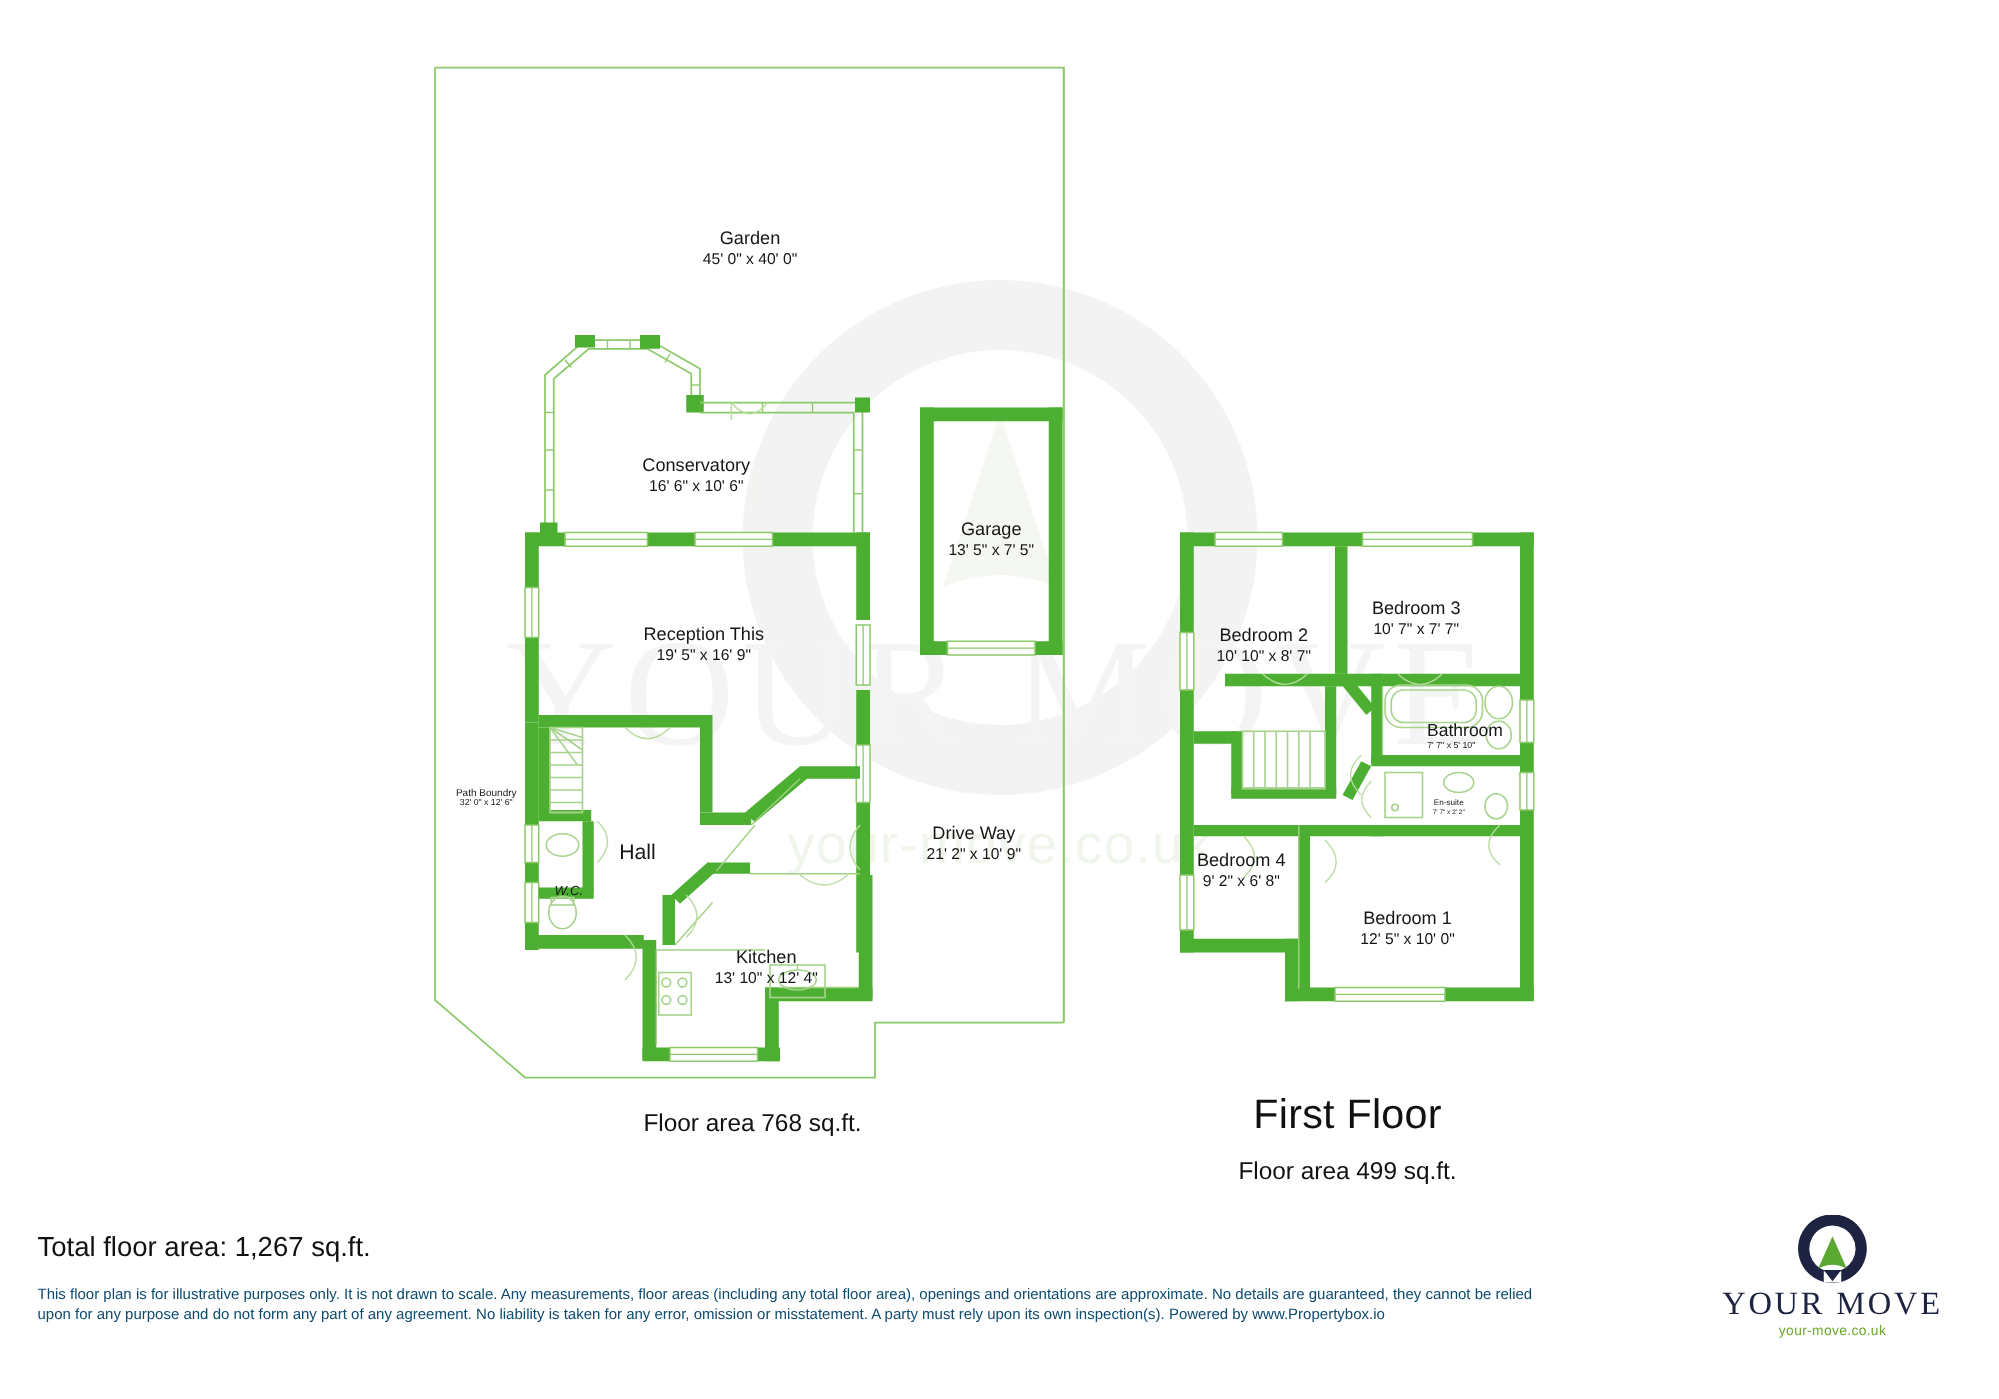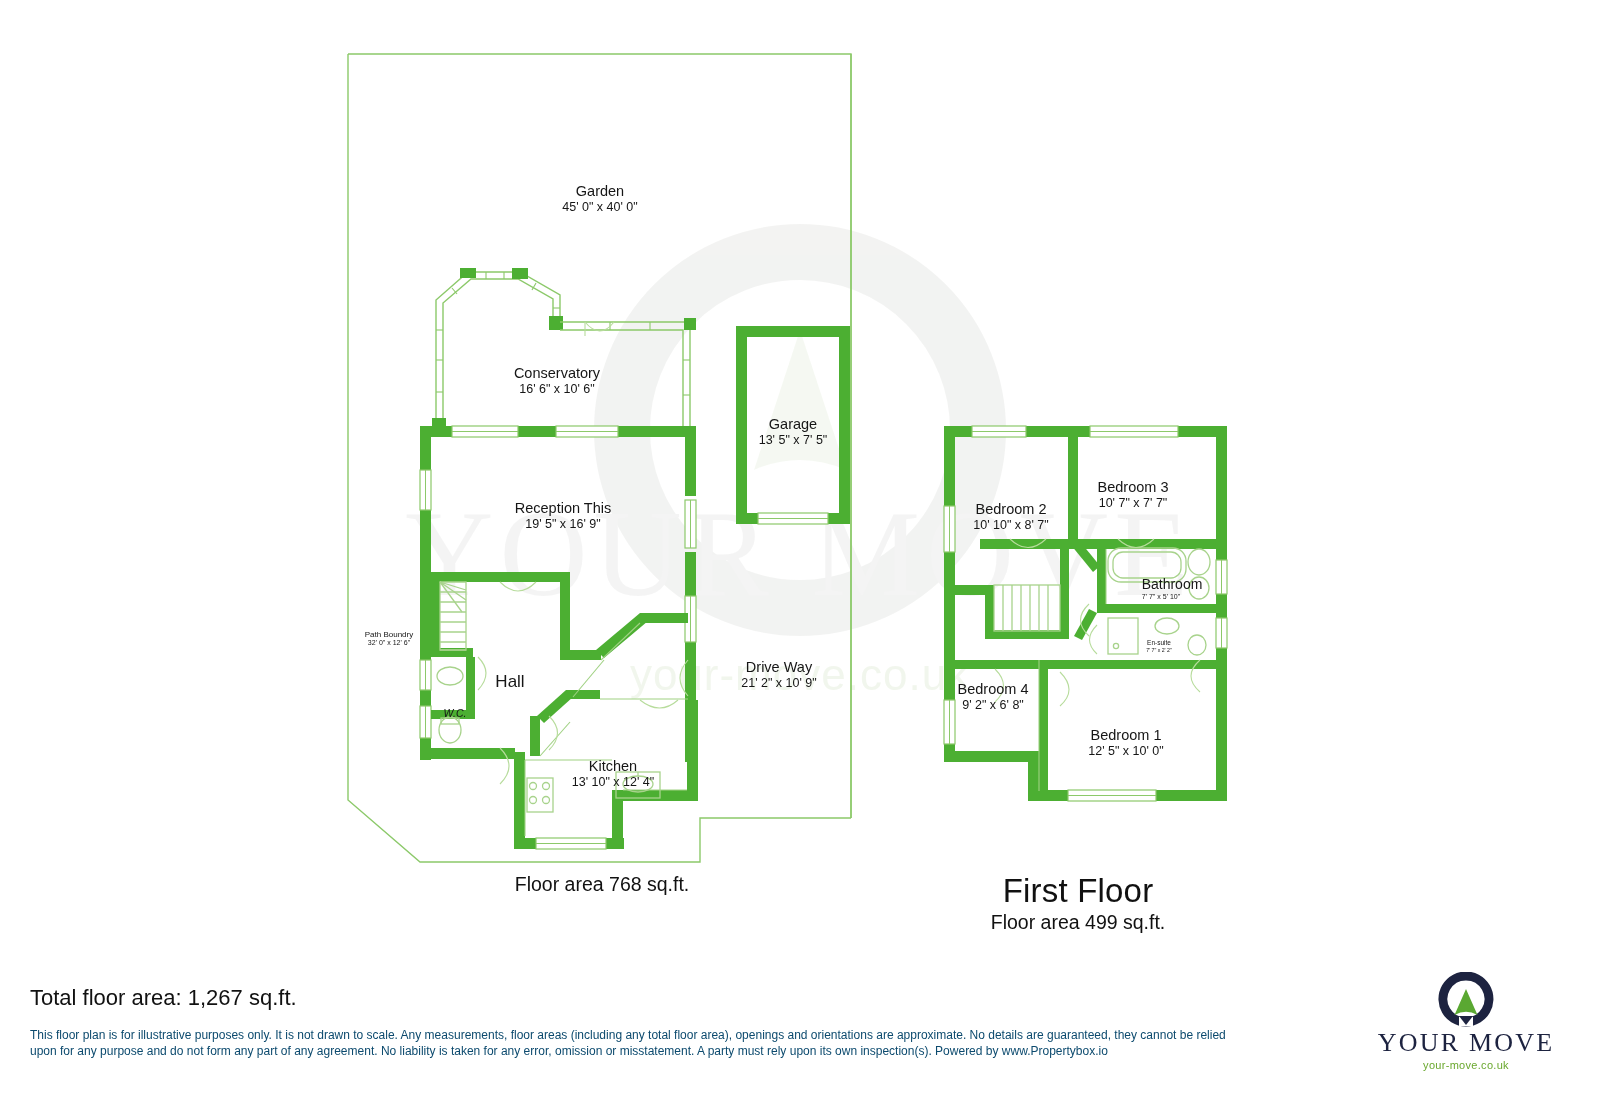--- a/index.html
+++ b/index.html
@@ -26,21 +26,21 @@
   .lbl.xs .nm{font-size:6.5px;}
   .lbl.xs .dim{font-size:5.2px;}
   .lbl.tiny .nm{font-size:8px;}
   .lbl.tiny .dim{font-size:7px;}
   .lbl.wc .nm{font-size:10.5px;}
   .lbl.hall .nm{font-size:17px;}
 
   
   .ftitle{position:absolute;text-align:center;transform:translateX(-50%);}
   .ftitle .t{display:block;font-size:33px;font-weight:400;color:#111;letter-spacing:.2px;}
-  .ftitle .a{display:block;font-size:19.5px;color:#111;margin-top:1px;}
+  .ftitle .a{display:block;font-size:19.5px;color:#111;margin-top:16px;}
 
   
   .total{position:absolute;left:30px;top:985px;font-size:22px;color:#111;}
   .disc{position:absolute;left:30px;top:1027px;width:1225px;
         font-size:12px;line-height:1.35;color:#0c4a6e;}
 
   
   .logo{position:absolute;left:1352px;top:972px;width:228px;text-align:center;}
   .logo .mark{display:block;margin:0 auto 2px;}
   .logo .wordmark{display:block;font-family:"Liberation Serif", serif;

